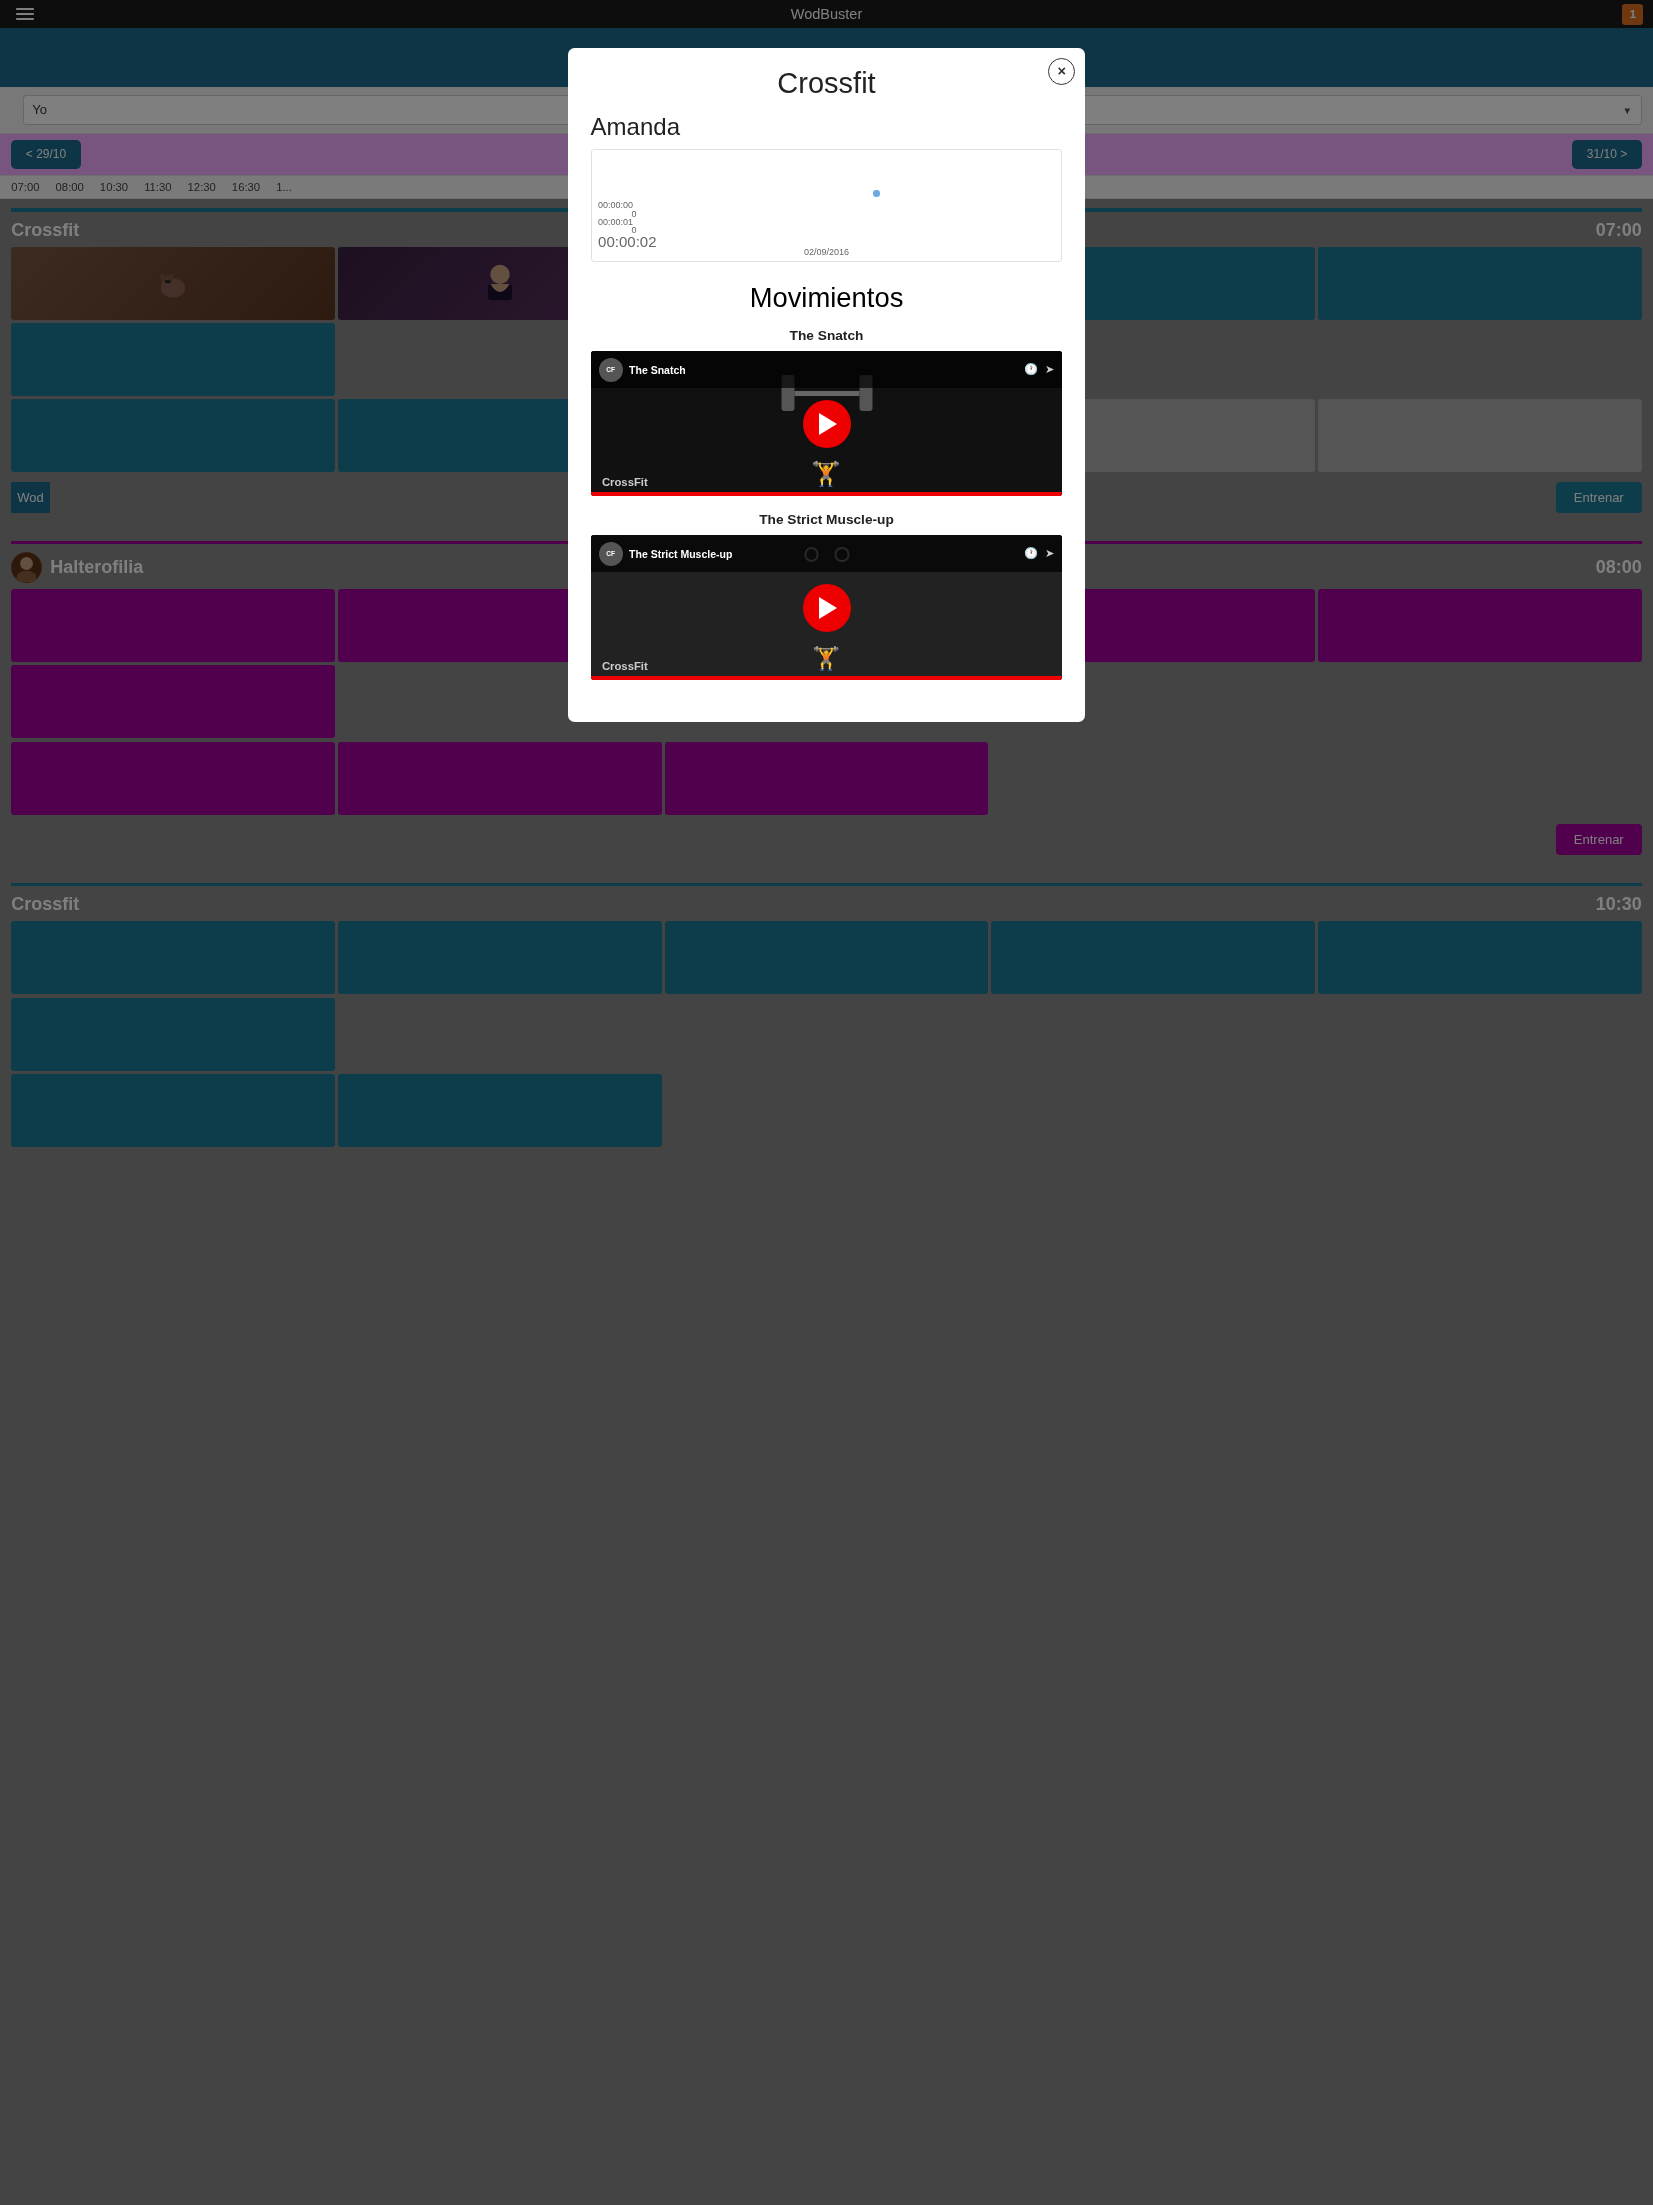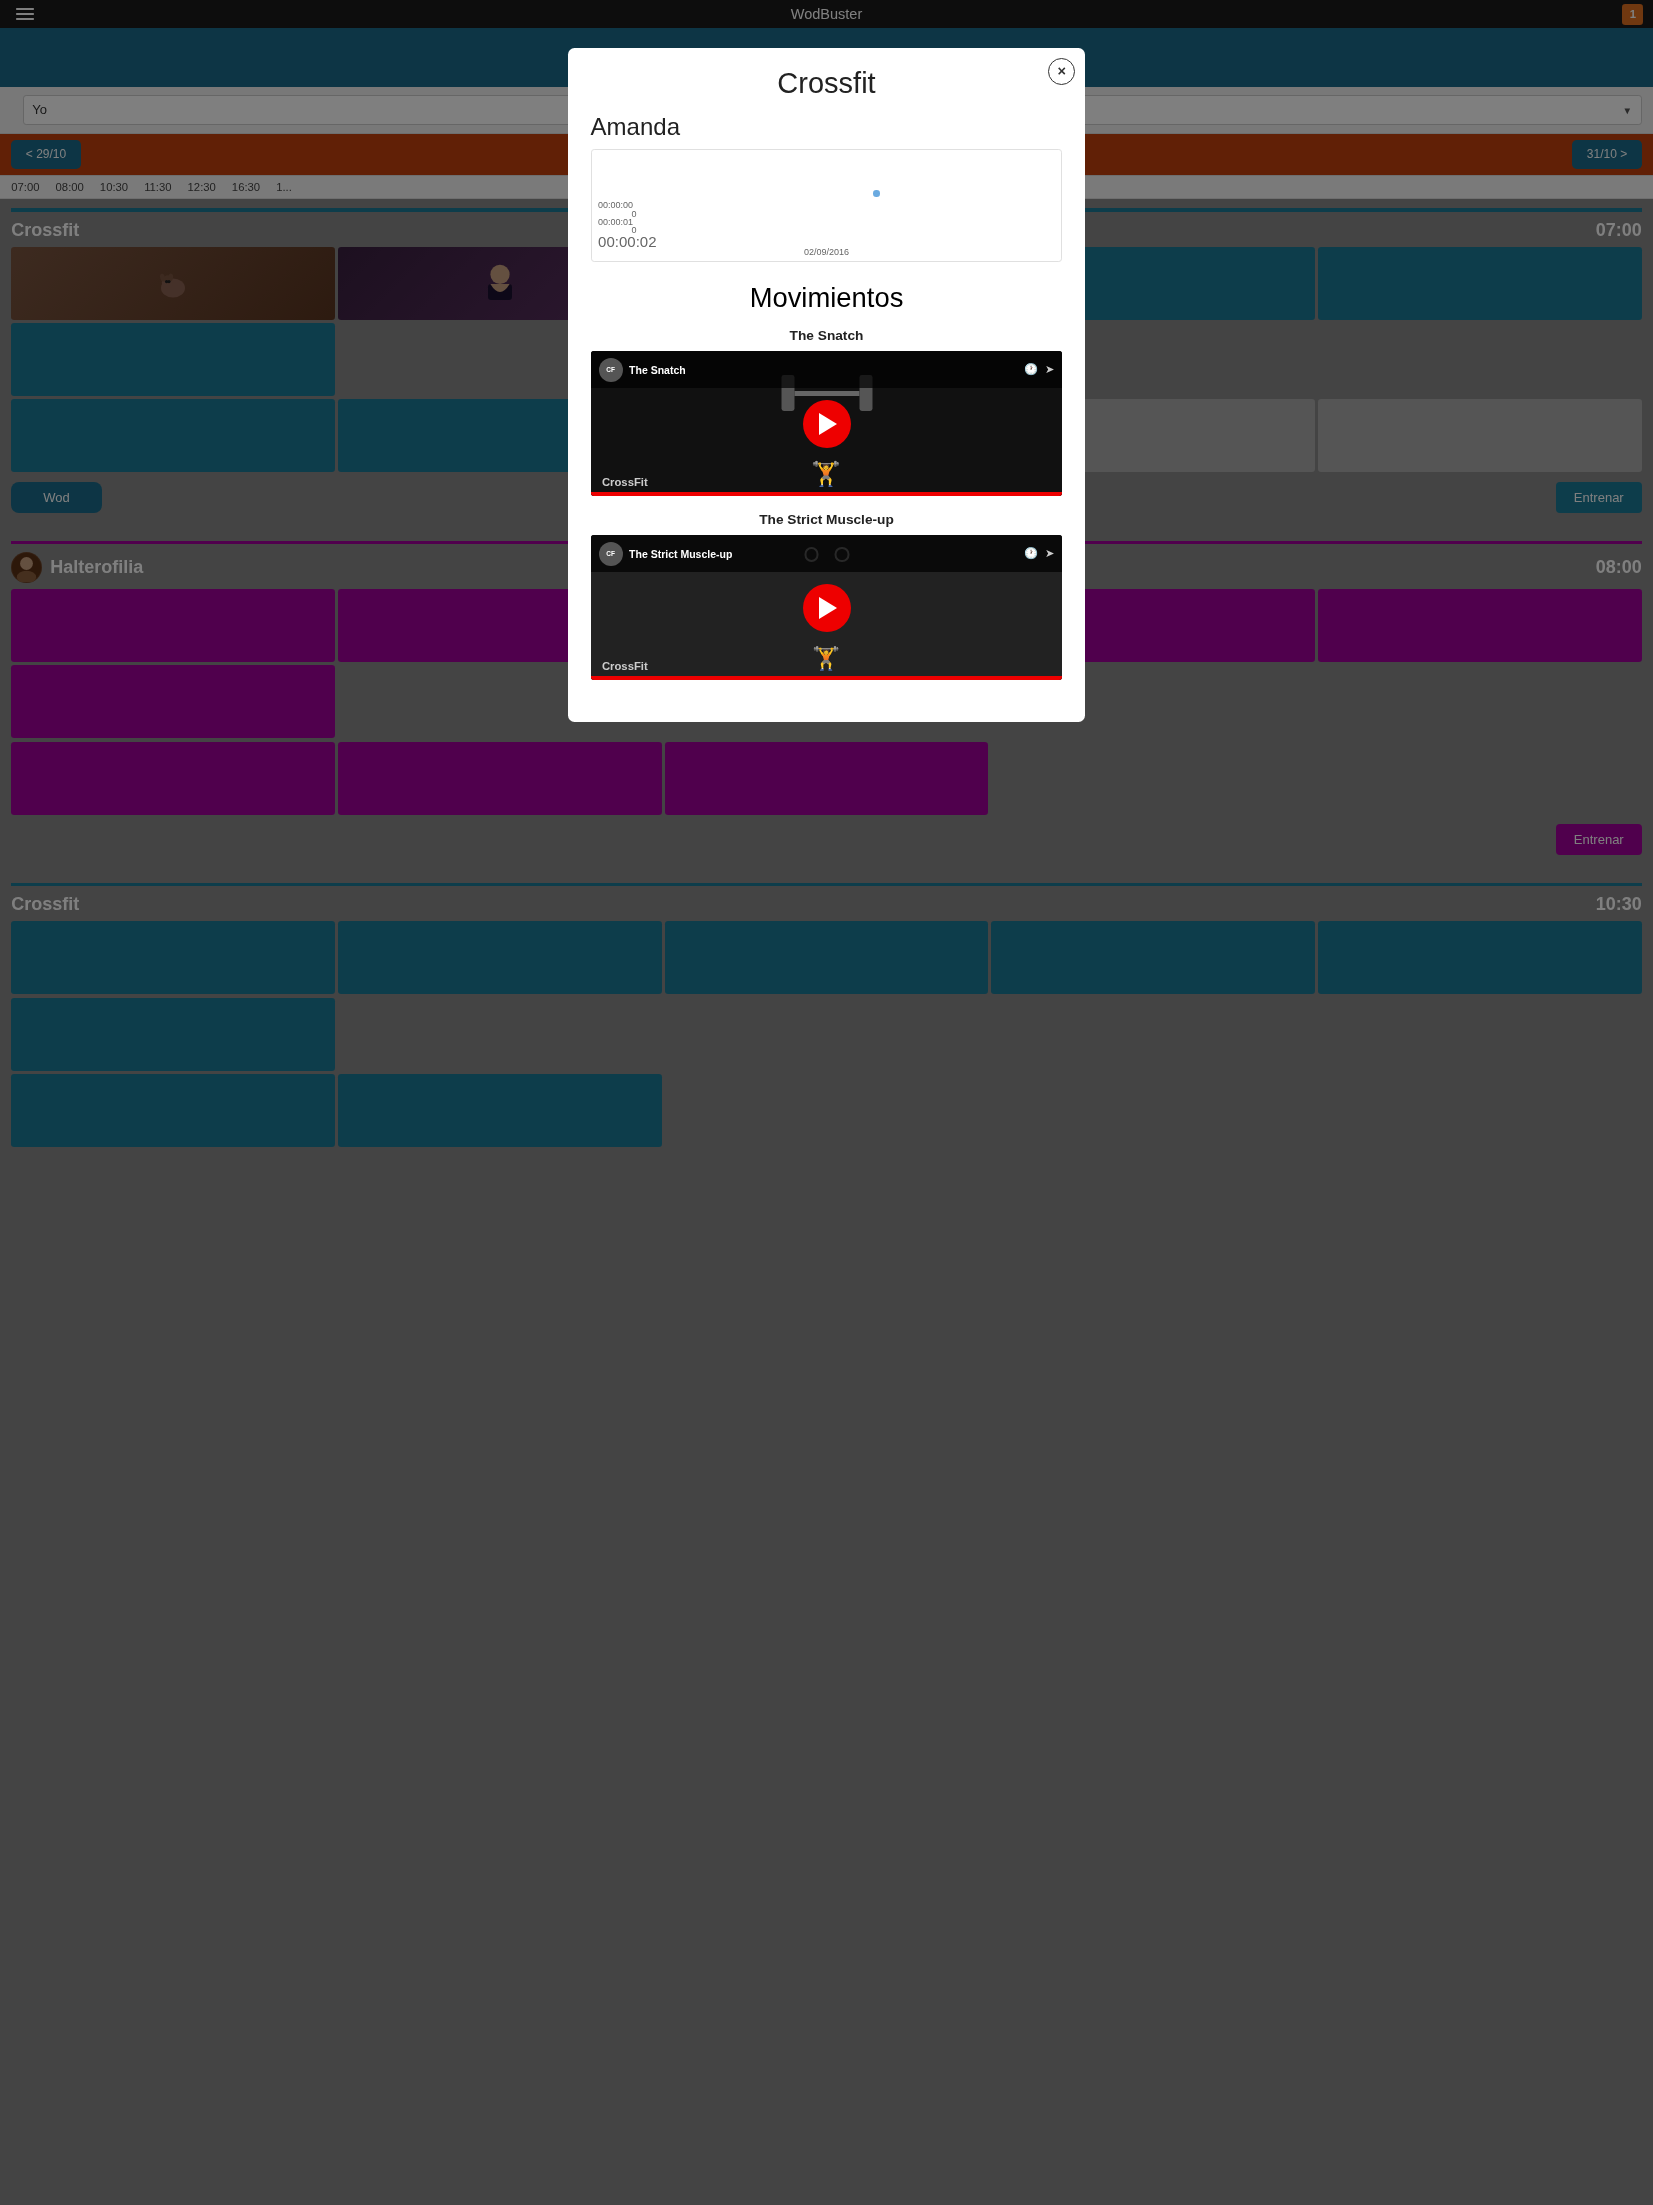--- a/index.html
+++ b/index.html
@@ -101,21 +101,21 @@
       right: 9.7px;
       top: 50%;
       transform: translateY(-50%);
       color: #555;
       font-size: 9.7px;
       pointer-events: none;
     }
 
     
     .nav-row {
-      background: #c2410c;
+      background: #f0abfc;
       padding: 6.5px 11.3px;
       display: flex;
       justify-content: space-between;
       align-items: flex-end;
       border-bottom: 0.8px solid #ddd;
     }
     .nav-btn {
       background: #1a6b8a;
       color: #fff;
       border: none;
@@ -203,22 +203,22 @@
     .class-actions {
       display: flex;
       justify-content: space-between;
       align-items: center;
       padding: 6.5px 0 9.7px;
     }
     .wod-btn {
       background: #1a6b8a;
       color: #fff;
       border: none;
-      border-radius: 8px;
-      padding: 8px 32px;
+      border-radius: 1px;
+      padding: 8px 6px;
       font-size: 13px;
       cursor: pointer;
       text-align: right;
     }
     .entrenar-btn {
       background: #1a7a96;
       color: #fff;
       border: none;
       border-radius: 4px;
       padding: 8px 18px;

